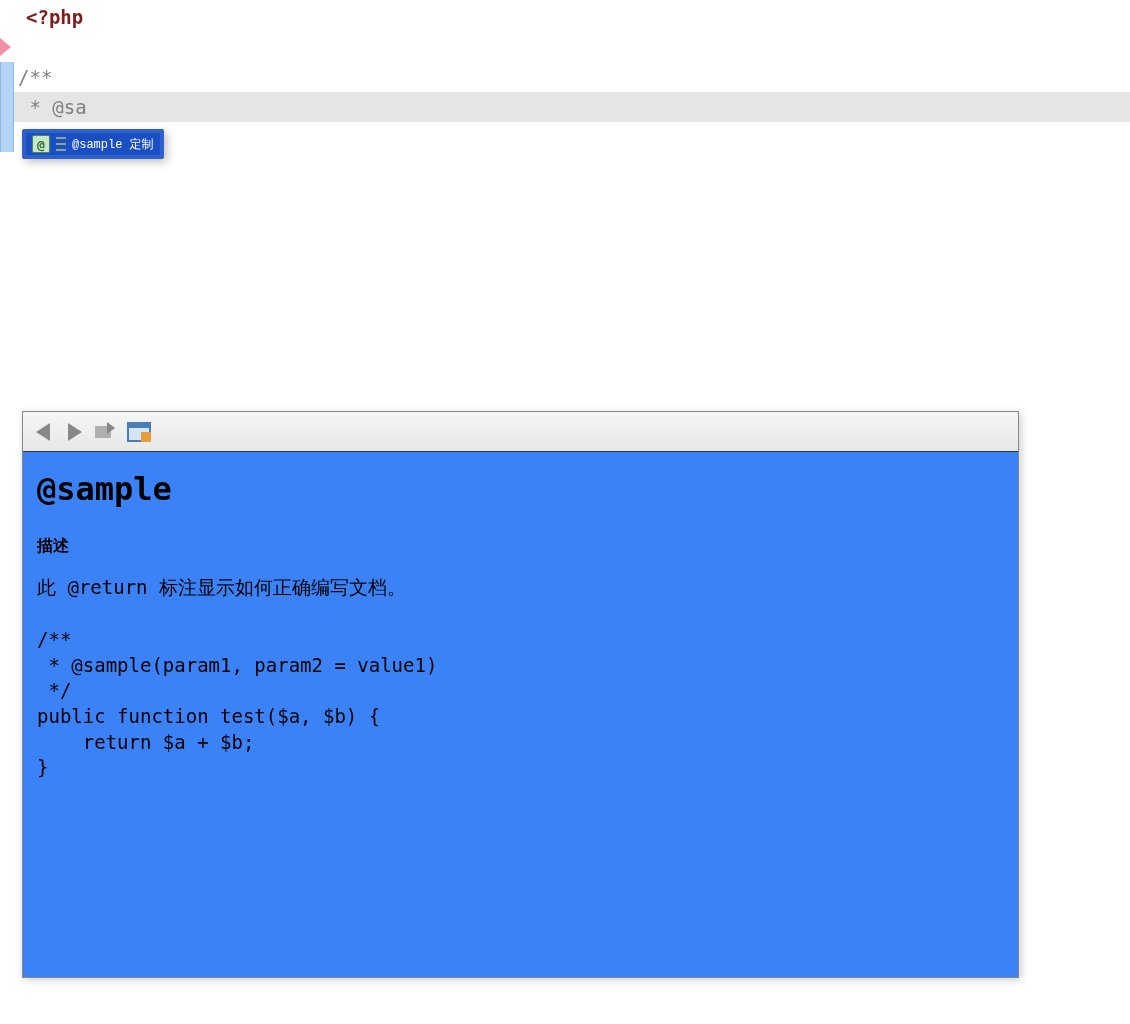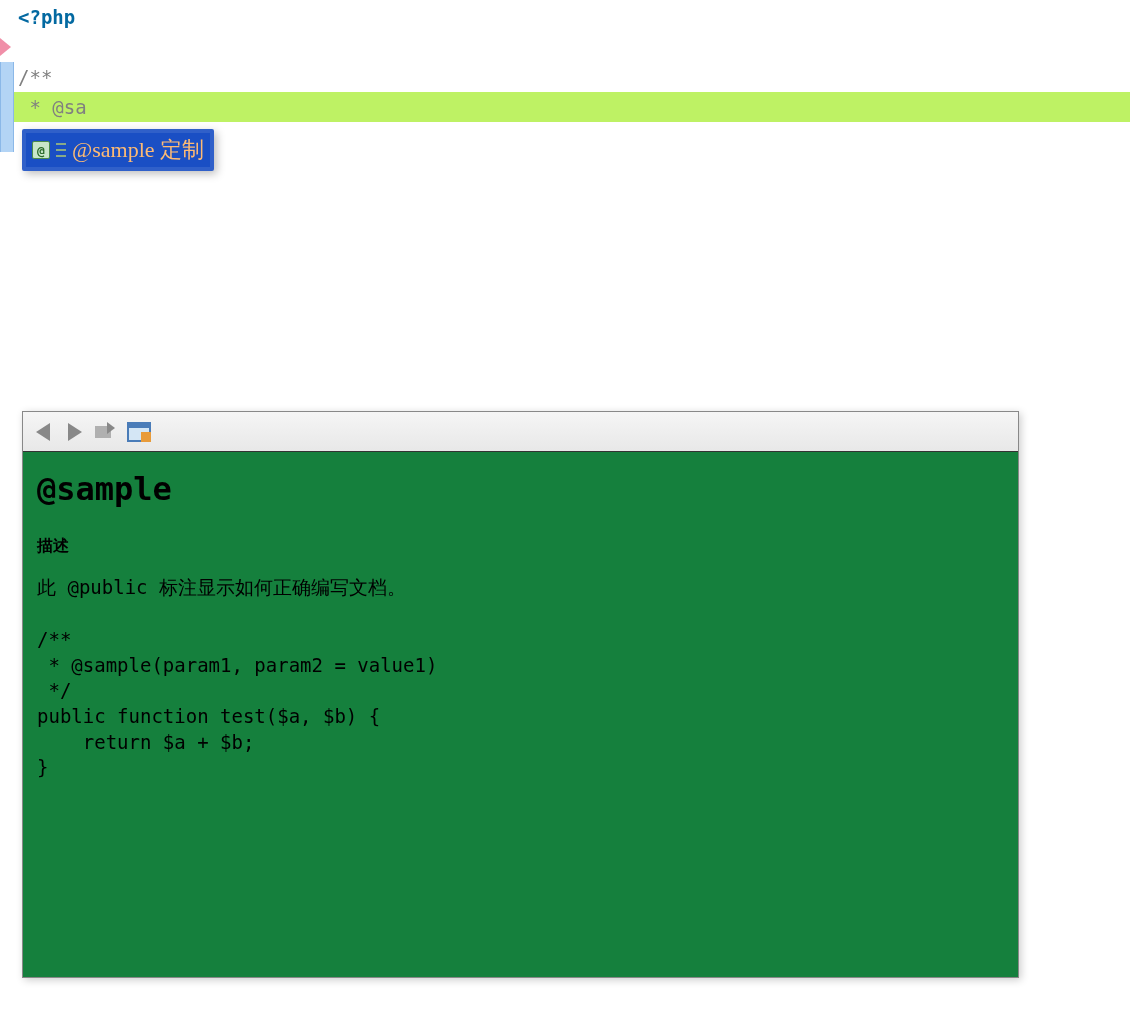--- a/index.html
+++ b/index.html
@@ -46,27 +46,28 @@
       border-left: 11px solid #f08fa8;
       margin-left: 0;
       margin-top: 6px;
     }
     .code-text {
       padding-left: 4px;
       white-space: pre;
     }
     .keyword {
       font-weight: bold;
-      color: #0369a1;
+      color: #7f1d1d;
+      margin-left: 8px;
     }
     .comment {
       color: #808080;
     }
     .line-highlight {
-      background: #bef264;
+      background: #e5e5e5;
     }
     .line1 .code-text {
       font-weight: bold;
     }
     .autocomplete-popup {
       position: absolute;
       left: 22px;
       top: 129px;
       background: #1a4fc4;
       border: 4px solid #3060c9;
@@ -96,32 +97,32 @@
       display: flex;
       flex-direction: column;
       justify-content: space-between;
     }
     .autocomplete-lines span {
       height: 2px;
       background: #88aa88;
       display: block;
     }
     .autocomplete-text {
-      color: #fdba74;
-      font-size: 22px;
-      font-family: Liberation Serif, serif;
+      color: #ffffff;
+      font-size: 12px;
+      font-family: Liberation Mono, monospace;
     }
     .doc-panel {
       position: absolute;
       left: 22px;
       top: 411px;
       width: 997px;
       height: 567px;
       border: 1px solid #888;
-      background: #15803d;
+      background: #3b82f6;
       box-shadow: 2px 2px 8px rgba(0,0,0,0.2);
     }
     .doc-toolbar {
       height: 40px;
       background: linear-gradient(to bottom, #f5f5f5, #e8e8e8);
       border-bottom: 1px solid #333;
       display: flex;
       align-items: center;
       gap: 8px;
       padding: 0 8px;
@@ -279,21 +280,21 @@
     </div>
     <div class="toolbar-btn">
       <div class="window-icon">
         <div class="inner-arrow"></div>
       </div>
     </div>
   </div>
   <div class="doc-content">
     <h1>@sample</h1>
     <h2>描述</h2>
-    <p>此 @public 标注显示如何正确编写文档。</p>
+    <p>此 @return 标注显示如何正确编写文档。</p>
     <pre>/**
  * @sample(param1, param2 = value1)
  */
 public function test($a, $b) {
     return $a + $b;
 }</pre>
   </div>
 </div>
 
 </body></html>

